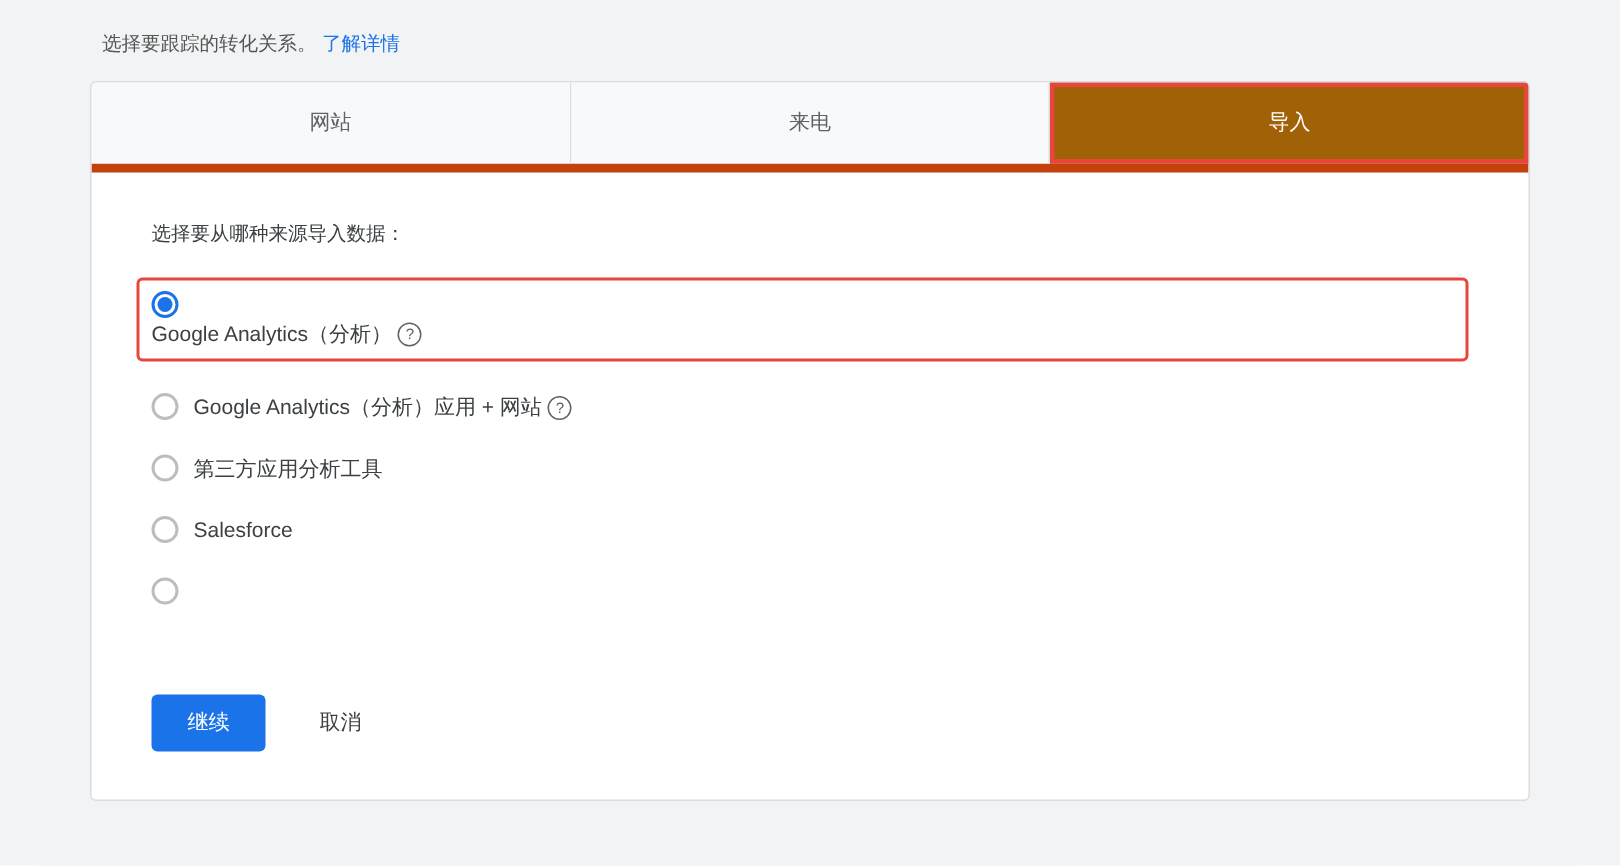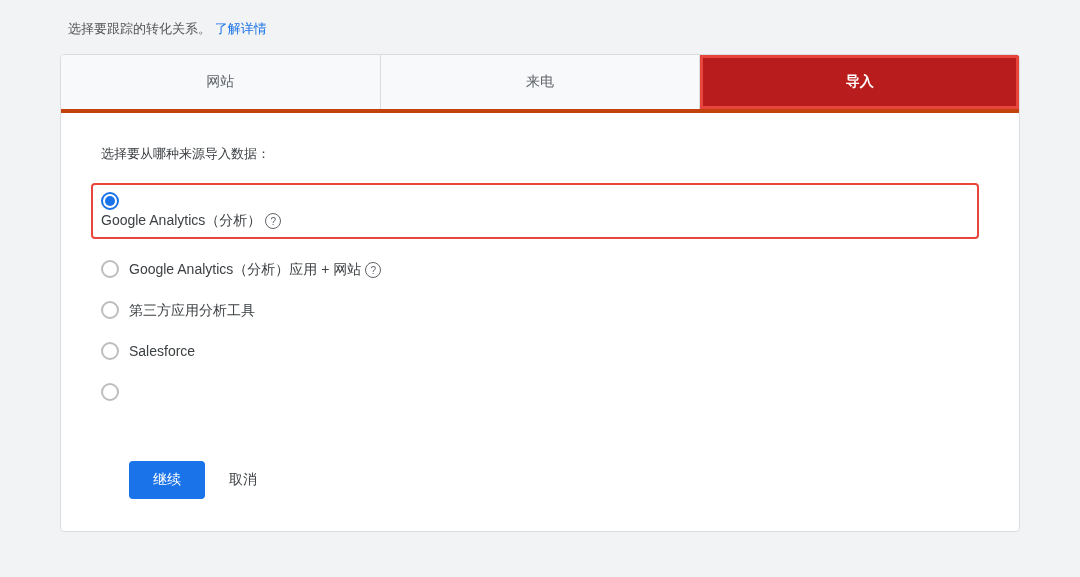--- a/index.html
+++ b/index.html
@@ -36,39 +36,39 @@
     .main-card {
       width: 960px;
       background: #fff;
       border: 1px solid #dadce0;
       border-radius: 4px;
       overflow: hidden;
     }
     
     .tabs-row {
       display: flex;
-      border-bottom: 4px solid #c2410c;
+      border-bottom: 6px solid #c2410c;
     }
     .tab-item {
       flex: 1;
       padding: 18px 0;
       text-align: center;
       font-size: 14px;
       color: #5f6368;
       background: #f8f9fa;
       border-right: 1px solid #dadce0;
       cursor: pointer;
     }
     .tab-item:last-child {
       border-right: none;
     }
     .tab-item.active {
-      background: #b91c1c;
+      background: #a16207;
       color: #fff;
-      font-weight: 700;
+      font-weight: 400;
       outline: 3px solid #e8453c;
       outline-offset: -3px;
     }
     
     .content-area {
       display: flex;
       padding: 32px 40px 40px 40px;
     }
     .left-panel {
       flex: 1;
@@ -149,23 +149,22 @@
     .learn-more-link {
       color: #1a73e8;
       font-size: 13px;
       text-decoration: none;
       cursor: pointer;
     }
     
     .button-row {
       display: flex;
       align-items: center;
-      gap: 24px;
+      gap: 36px;
       padding: 0 40px 32px 40px;
-      margin-left: 28px;
     }
     .btn-continue {
       background: #1a73e8;
       color: #fff;
       border: none;
       border-radius: 4px;
       padding: 10px 24px;
       font-size: 14px;
       cursor: pointer;
     }

